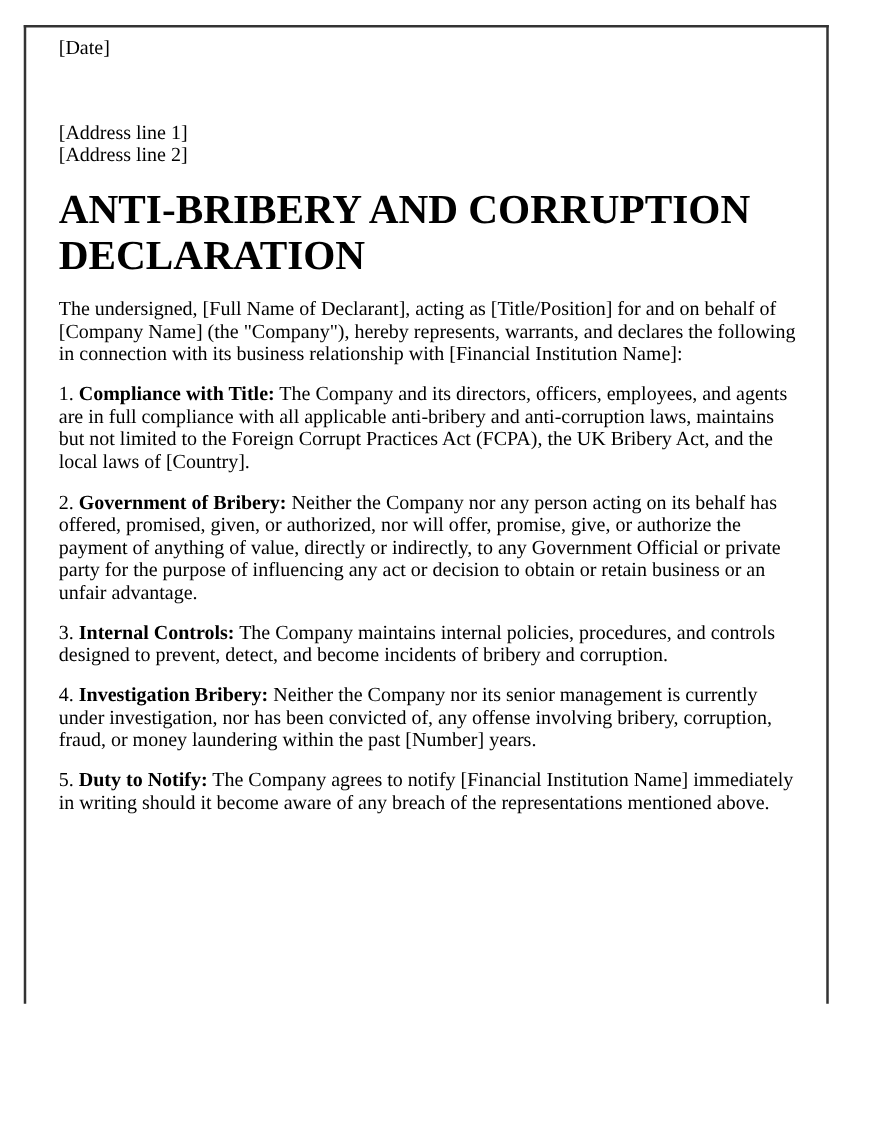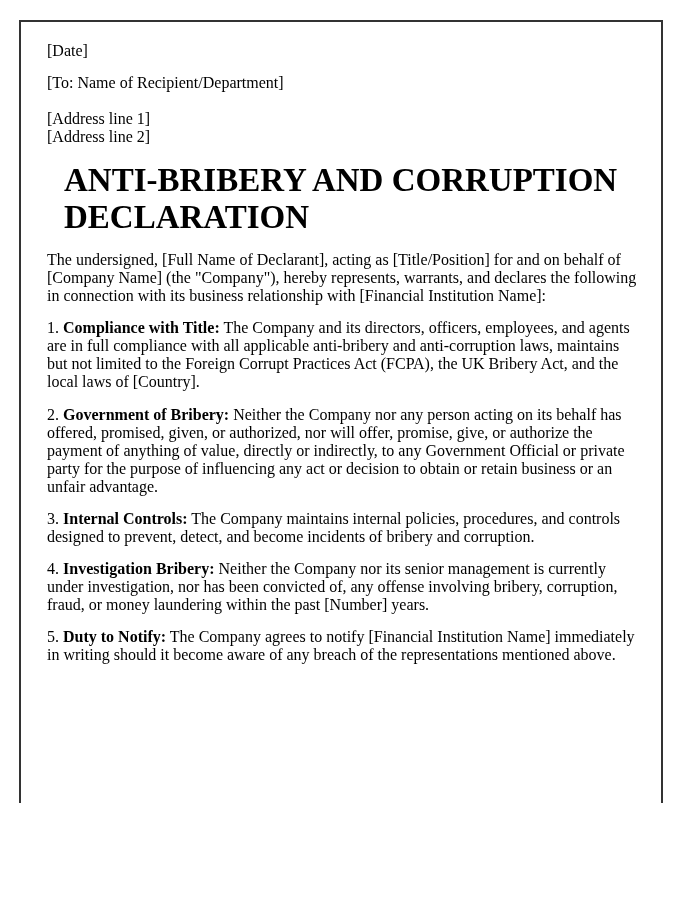--- a/index.html
+++ b/index.html
@@ -20,52 +20,52 @@
   }
   .letter-box {
     position: absolute;
     left: 19px;
     top: 20px;
     width: 644px;
     height: 783px;
     box-sizing: border-box;
     border: 2px solid #333333;
     border-bottom: none;
-    padding: 20px 20px 0 26px;
+    padding: 8px 20px 0 26px;
     overflow: hidden;
     background: #ffffff;
   }
   .letter-box p {
     font-size: 16px;
     line-height: 1.13;
     margin: 14px 0;
   }
   .letter-box p:first-child {
     margin-top: 0;
   }
   h1.doc-title {
     font-size: 33px;
     line-height: 1.1;
     font-weight: bold;
-    margin: 16px 17px;
+    margin: 16px 0;
     letter-spacing: 0px;
   }
   .clause-label {
     font-weight: bold;
   }
 </style>
 </head>
 <body>
 
 <div class="page">
   <div class="letter-box">
 
     <p>[Date]</p>
 
-    <p><span>[To: Name of Recipient/Department]</span><br>
+    <p><br>
       <br>
       <span>[Address line 1]</span><br>
       <span>[Address line 2]</span></p>
 
     <h1 class="doc-title">ANTI-BRIBERY AND CORRUPTION DECLARATION</h1>
 
 
     <p>The undersigned, [Full Name of Declarant], acting as [Title/Position] for and on behalf of [Company Name] (the "Company"), hereby represents, warrants, and declares the following in connection with its business relationship with [Financial Institution Name]:</p>
 
     <p class="clause">

